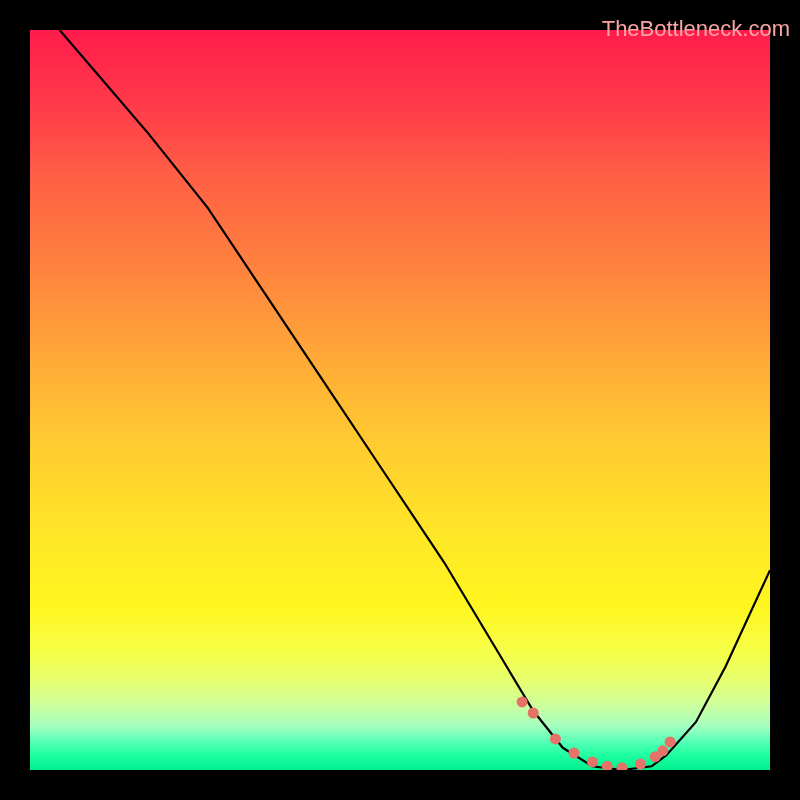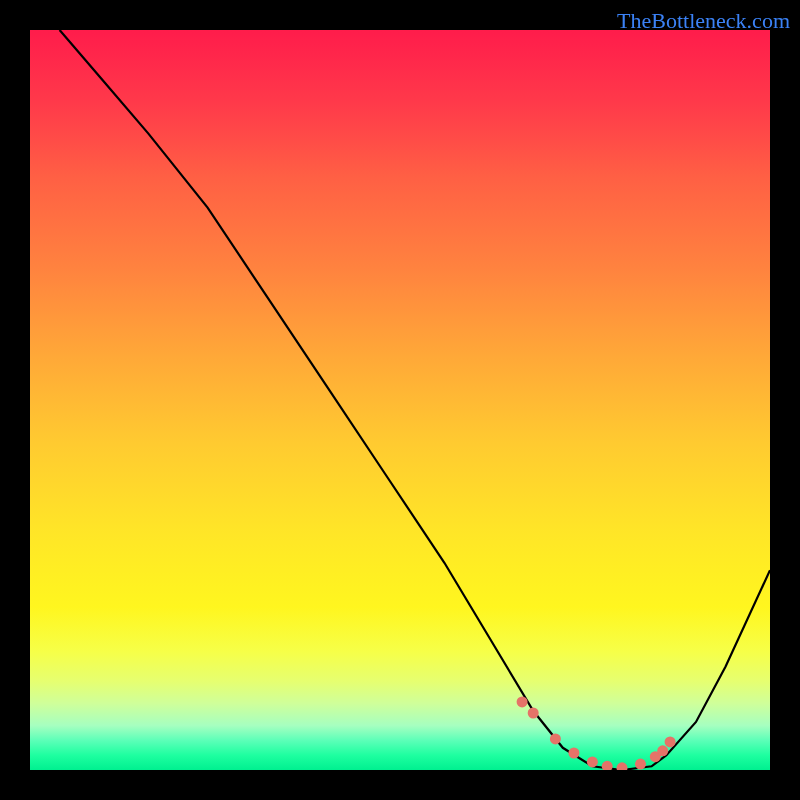--- a/index.html
+++ b/index.html
@@ -1,17 +1,17 @@
 <!DOCTYPE html>
 <html><head>
 <meta charset="utf-8">
 <style>
   * { margin: 0; padding: 0; box-sizing: border-box; }
   body { width: 800px; height: 800px; background: #000; position: relative; overflow: hidden; }
-  .watermark { position: absolute; top: 8px; right: 10px; font-family: Liberation Serif, serif; font-size: 22px; color: #3b82f6; font-weight: 500; }
+  .watermark { position: absolute; top: 16px; right: 10px; font-family: Liberation Sans, sans-serif; font-size: 22px; color: #fca5a5; font-weight: 500; }
   .frame { position: absolute; top: 30px; left: 30px; width: 740px; height: 740px; background: linear-gradient(to bottom,
       #ff1c4b 0%,
       #ff3a4a 10%,
       #ff6044 20%,
       #ff823f 32%,
       #ffa838 44%,
       #ffcb30 56%,
       #ffe627 68%,
       #fff61f 78%,
       #f6ff48 84%,

